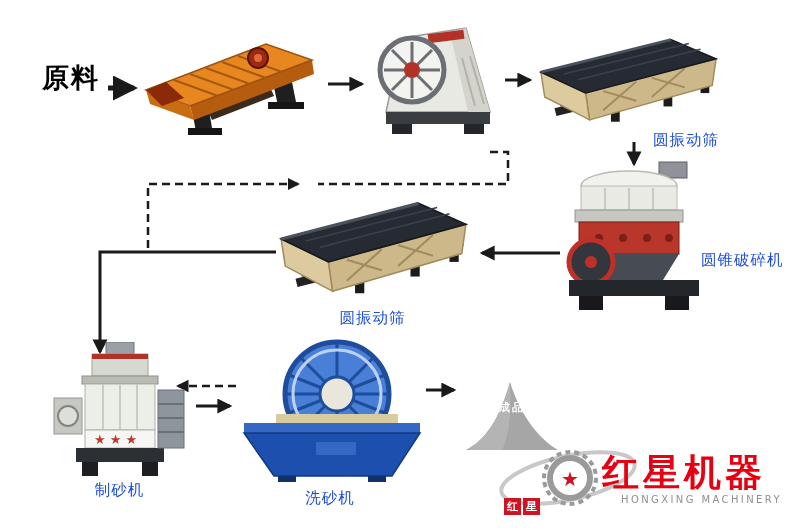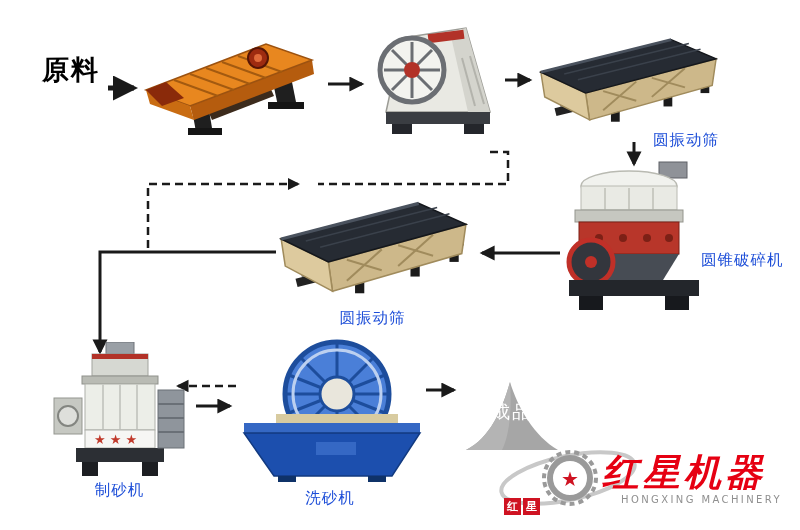--- a/index.html
+++ b/index.html
@@ -7,32 +7,32 @@
     position:relative;width:800px;height:530px;background:#ffffff;overflow:hidden;
     font-family:"DejaVu Sans","Liberation Sans",sans-serif;color:#000;
   }
   .abs{position:absolute;}
   .machine{position:absolute;}
   .node-label{
     position:absolute;font-size:15.5px;font-weight:500;color:#1d4ed8;
     text-align:center;letter-spacing:1px;white-space:nowrap;
   }
   .raw-label{
-    position:absolute;left:42px;top:52px;font-size:27px;font-weight:700;color:#000;
+    position:absolute;left:42px;top:60px;font-size:27px;font-weight:700;color:#000;
     letter-spacing:2px;
   }
   .product-label{
     position:absolute;left:464px;top:400px;width:96px;text-align:center;
-    color:#ffffff;font-weight:400;font-size:18px;letter-spacing:2px;
+    color:#ffffff;font-weight:700;font-size:11px;letter-spacing:2px;
   }
   .arrows{position:absolute;left:0;top:0;pointer-events:none;}
   .logo{position:absolute;left:498px;top:442px;width:298px;height:86px;}
   .logo-brand{
     position:absolute;left:104px;top:6px;font-size:37px;font-weight:700;
-    color:#e60012;letter-spacing:4px;white-space:nowrap;font-style:italic;
+    color:#e60012;letter-spacing:4px;white-space:nowrap;
   }
   .logo-sub{
     position:absolute;left:123px;top:52px;font-size:10px;color:#8f8f8f;
     letter-spacing:2.4px;white-space:nowrap;font-weight:500;
   }
   .seal{
     position:absolute;top:56px;width:17px;height:17px;background:#cf1322;color:#fff;
     font-size:11px;line-height:17px;text-align:center;font-weight:700;
   }
   .seal-0{left:6px;} .seal-1{left:25px;}

